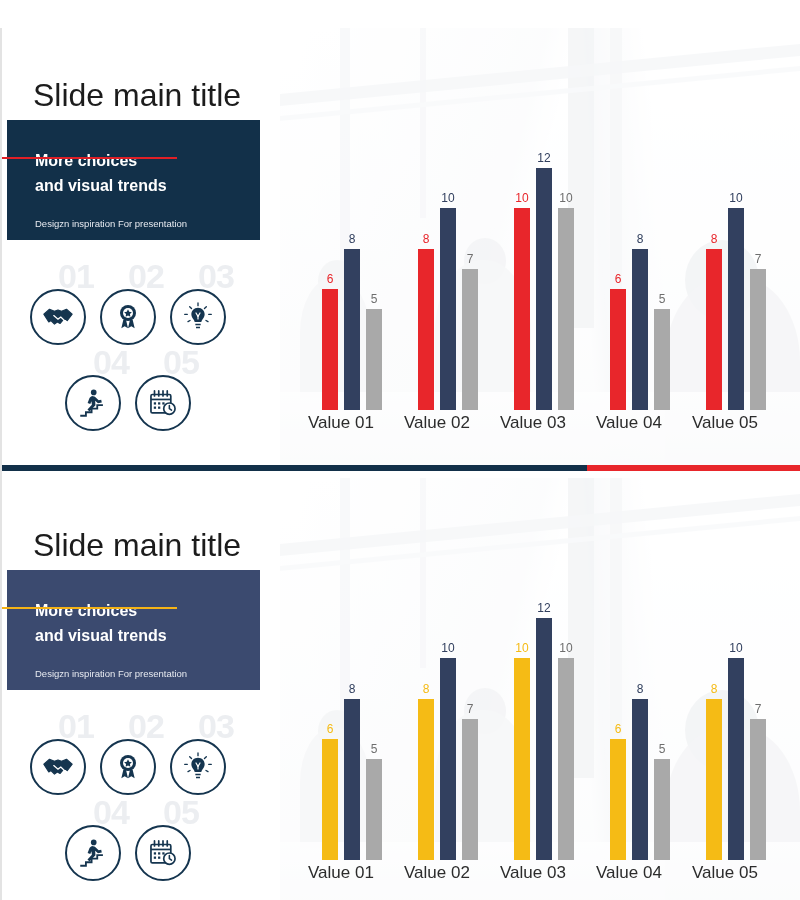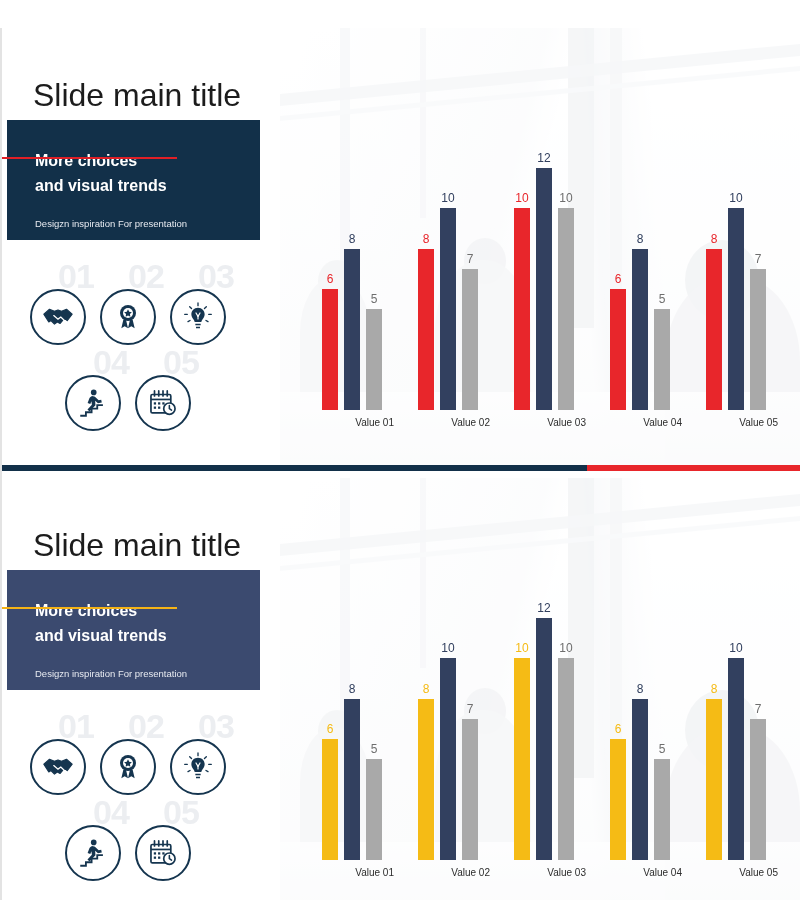--- a/index.html
+++ b/index.html
@@ -119,22 +119,22 @@
   }
   .bar{
     position:absolute;bottom:0;width:16px;
   }
   .bar .vlabel{
     position:absolute;left:50%;transform:translateX(-50%);
     bottom:100%;margin-bottom:3px;
     font-size:12px;font-weight:400;line-height:13px;white-space:nowrap;
   }
   .cat{
-    position:absolute;top:268px;width:86px;text-align:right;
-    font-size:10px;color:#2c2c2c;line-height:14px;
+    position:absolute;top:268px;width:86px;text-align:left;
+    font-size:17px;color:#2c2c2c;line-height:14px;
   }
 
   
   .rule{position:absolute;left:0;bottom:7px;width:800px;height:6px;}
   .rule .left{position:absolute;left:0;top:0;height:6px;}
   .rule .right{position:absolute;top:0;right:0;height:6px;}
 
   .slide.bottom .rule{bottom:4px;}
 </style>
 </head>

